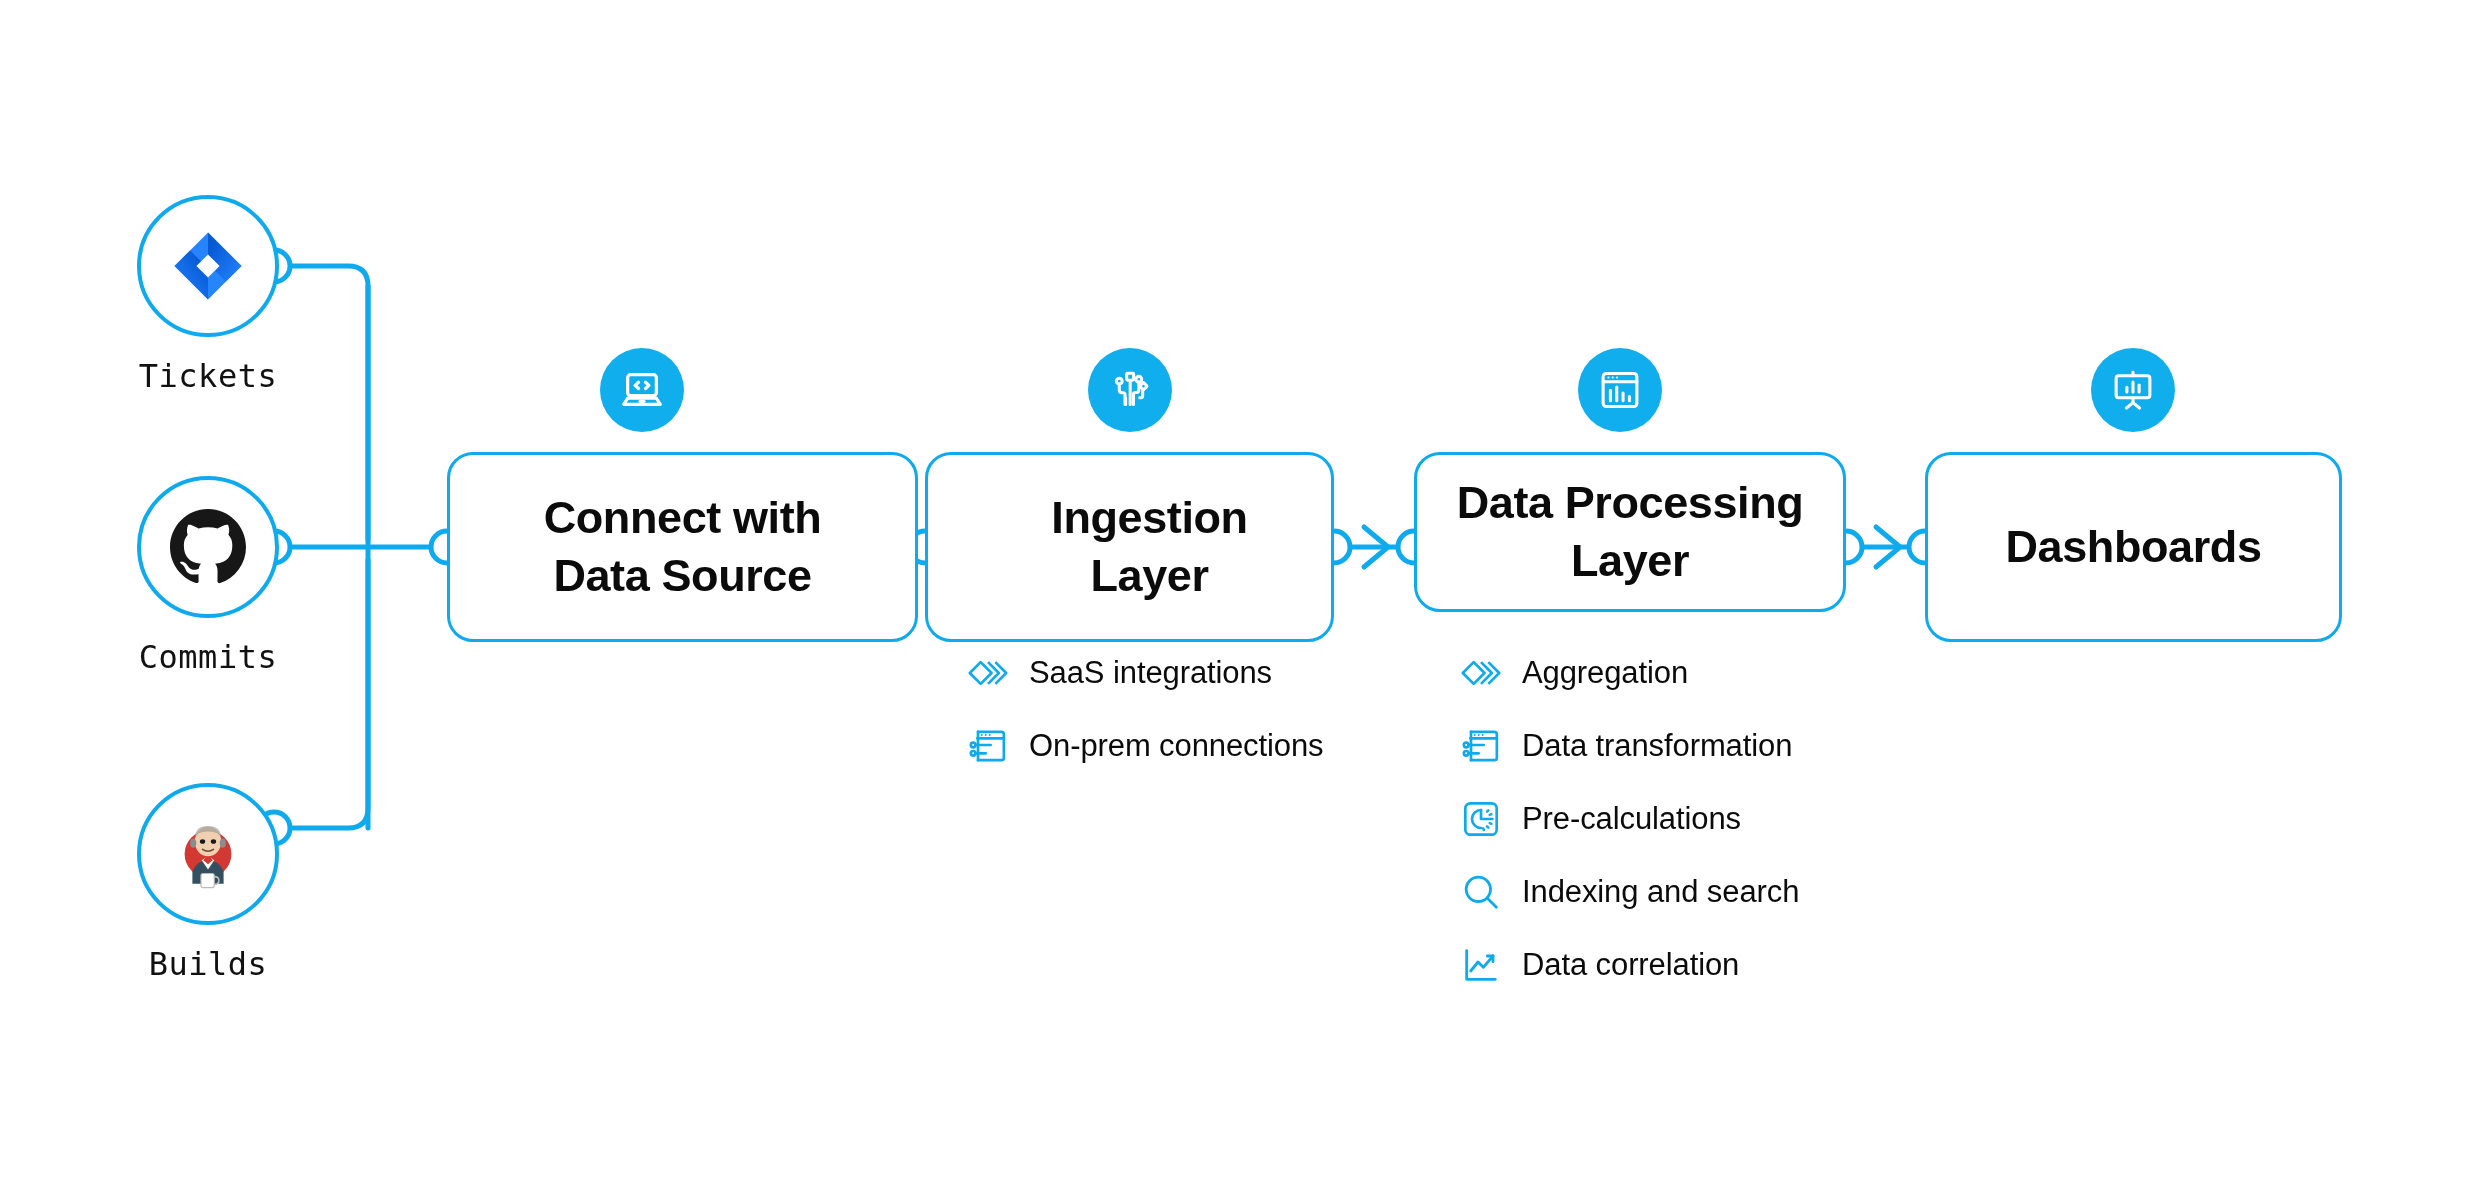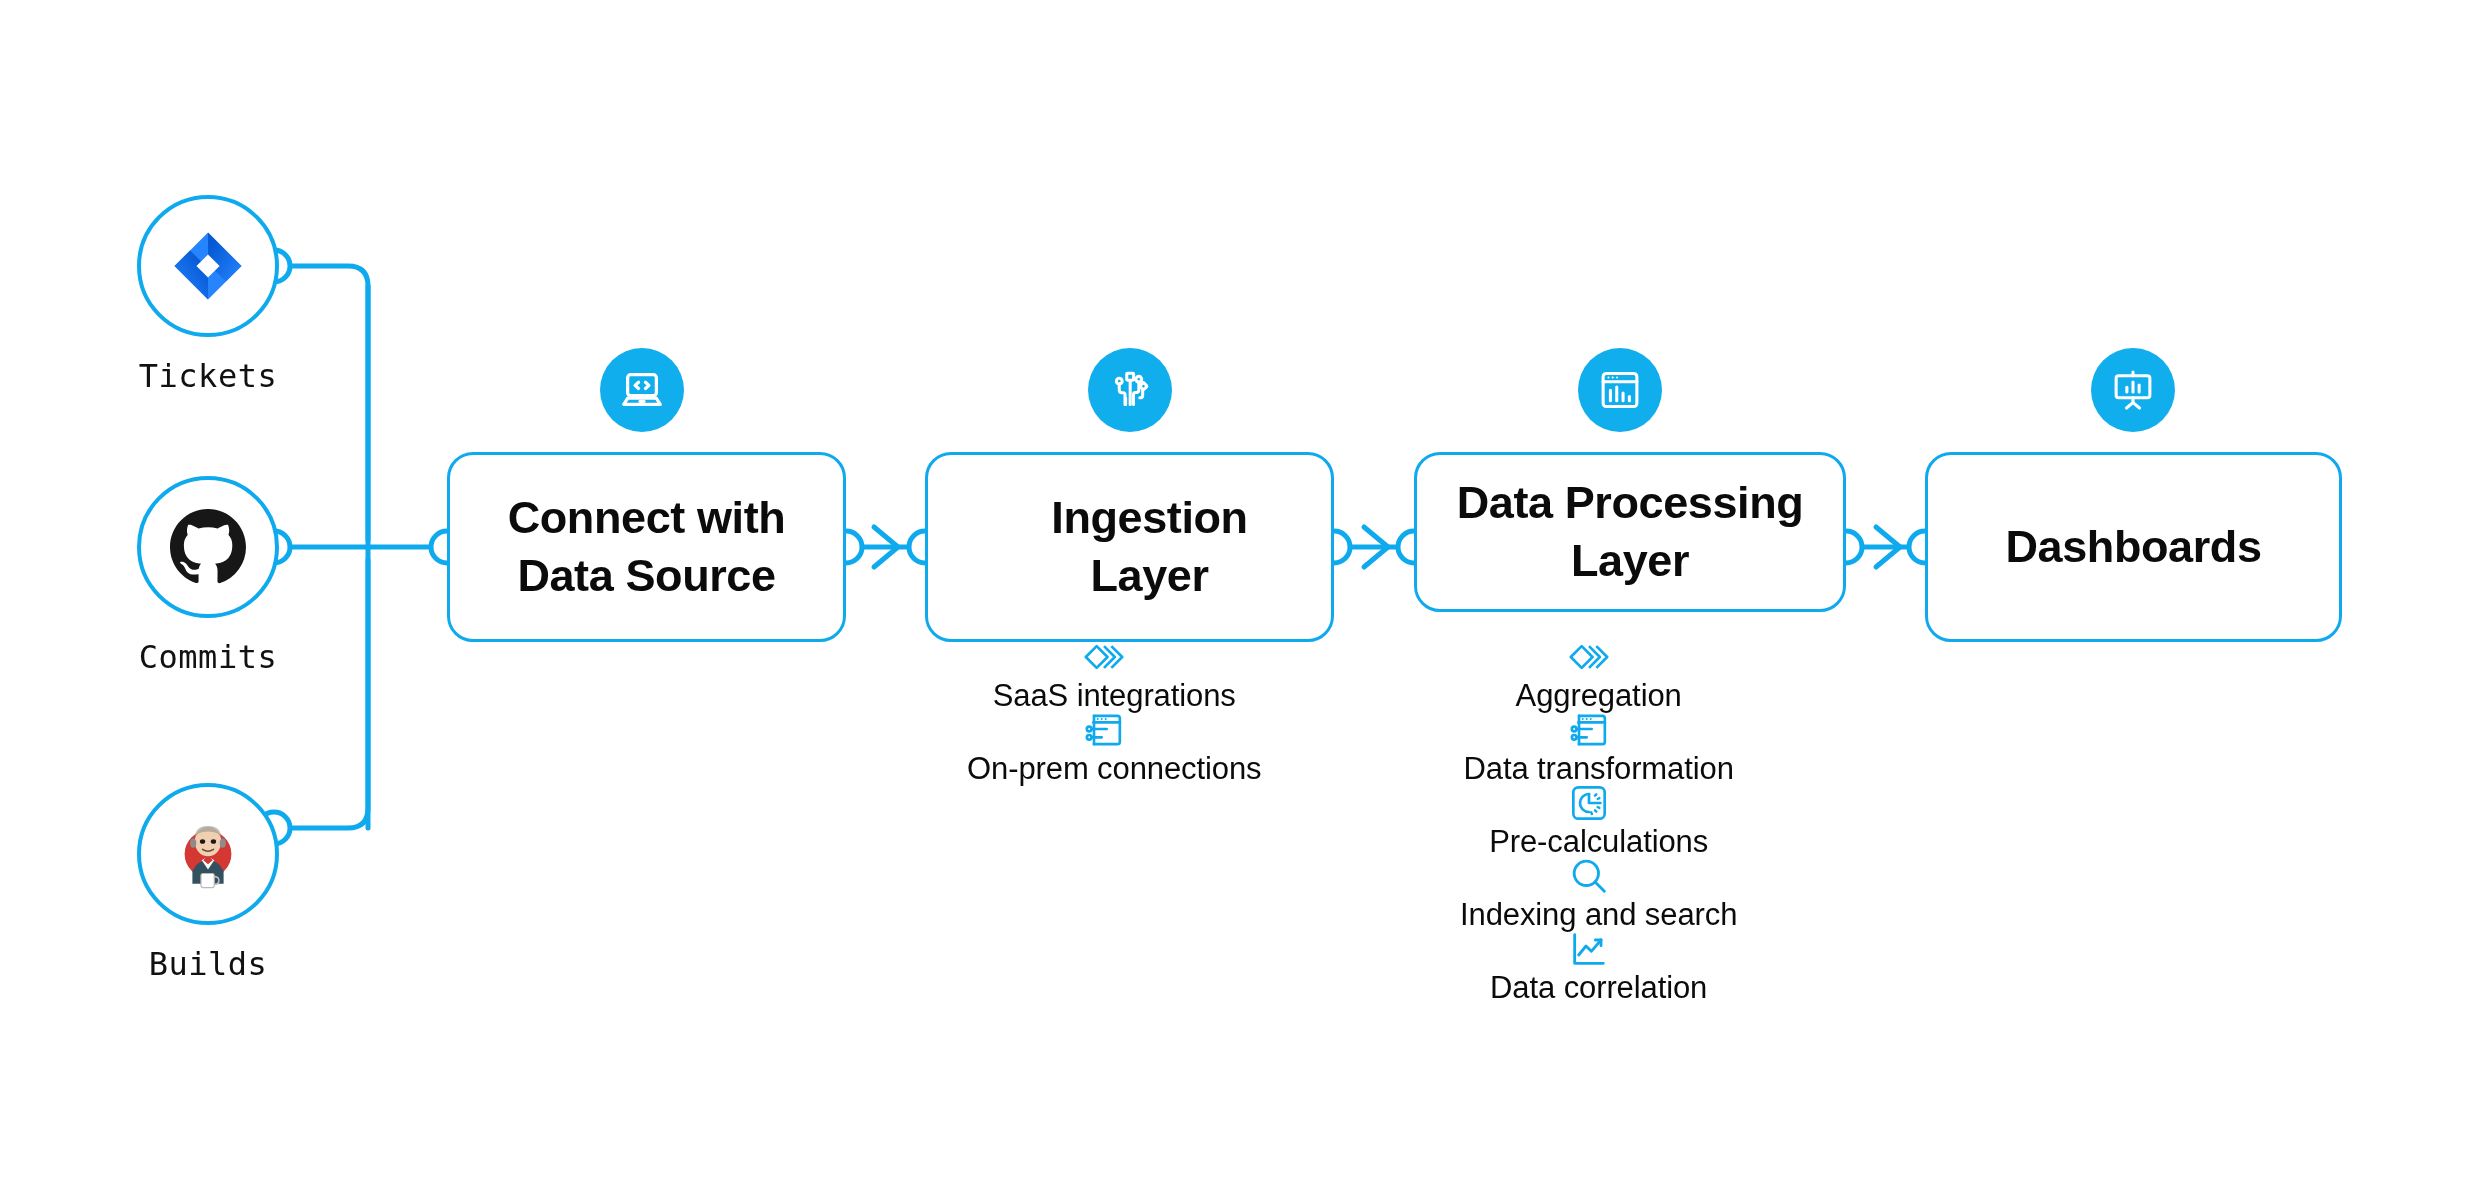--- a/index.html
+++ b/index.html
@@ -95,21 +95,20 @@
 
   
   .features {
     position: absolute;
   }
   .feature {
     display: flex;
     align-items: center;
     height: 73px;
     white-space: nowrap;
-    flex-direction: column;
   }
   .feature-icon {
     width: 42px;
     height: 42px;
     flex: 0 0 42px;
     margin-right: 20px;
     display: flex;
     align-items: center;
     justify-content: center;
   }
@@ -230,21 +229,21 @@
 
   <div class="badge" style="left:600px; top:348px;">
     <svg width="46" height="46" viewBox="0 0 24 24" fill="none" stroke="#ffffff" stroke-width="1.7" stroke-linecap="round" stroke-linejoin="round">
       <rect x="4.5" y="4" width="15" height="11" rx="1.6"></rect>
       <path d="M2.5 19.5 h19 l-2 -3.2 h-15 z"></path>
       <path d="M10.2 8 L8.4 9.6 L10.2 11.2"></path>
       <path d="M13.8 8 L15.6 9.6 L13.8 11.2"></path>
       <path d="M11 17.9 h2"></path>
     </svg>
   </div>
-  <div class="node" style="left:447px; top:452px; width:399px; height:190px;">
+  <div class="node" style="left:447px; top:452px; width:471px; height:190px;">
     <div class="node-title">
       <span>Connect with</span><br><span>Data Source</span>
     </div>
   </div>
 
   <div class="badge" style="left:1088px; top:348px;">
     <svg width="46" height="46" viewBox="0 0 24 24" fill="none" stroke="#ffffff" stroke-width="1.6" stroke-linecap="round" stroke-linejoin="round">
       <rect x="10.3" y="3.3" width="3.6" height="3.6" rx="0.5"></rect>
       <circle cx="6.4" cy="7.4" r="1.5"></circle>
       <circle cx="16.6" cy="6.4" r="1.5"></circle>

